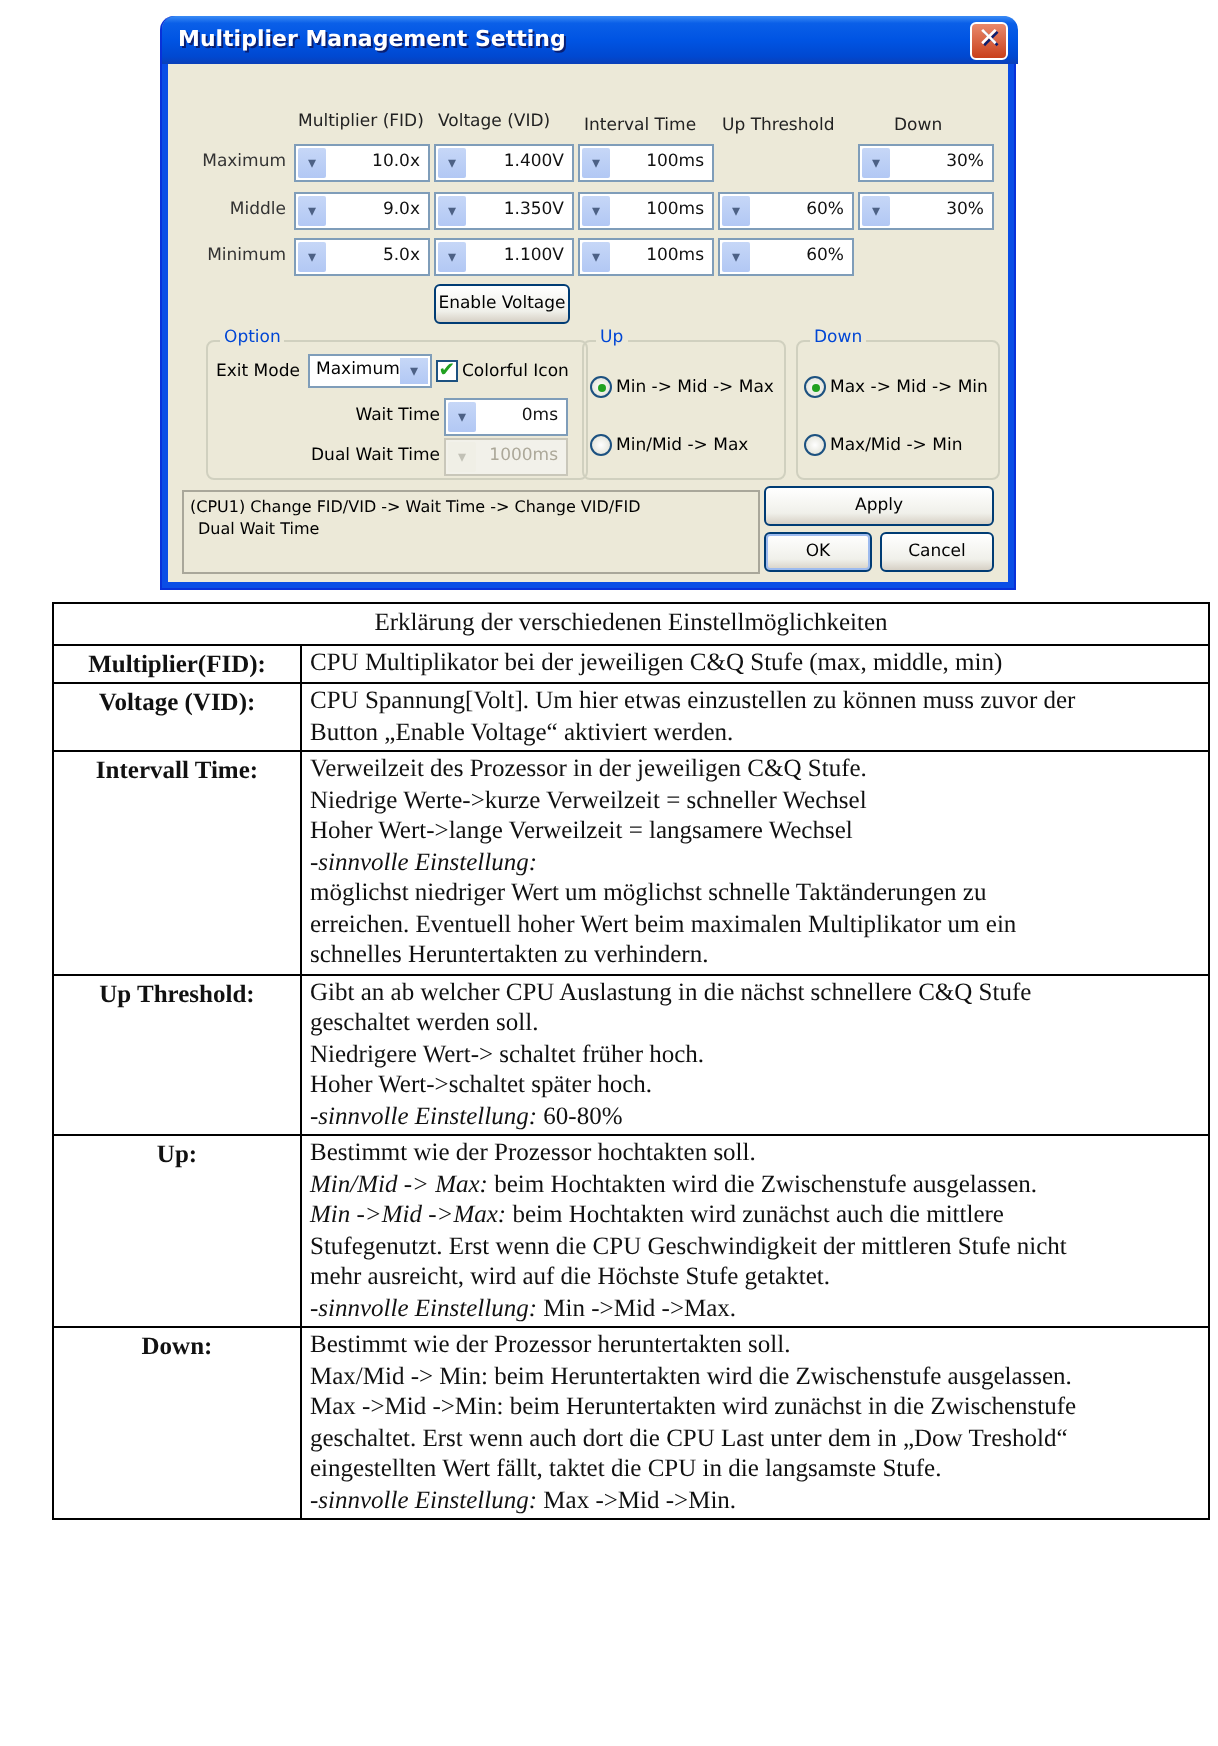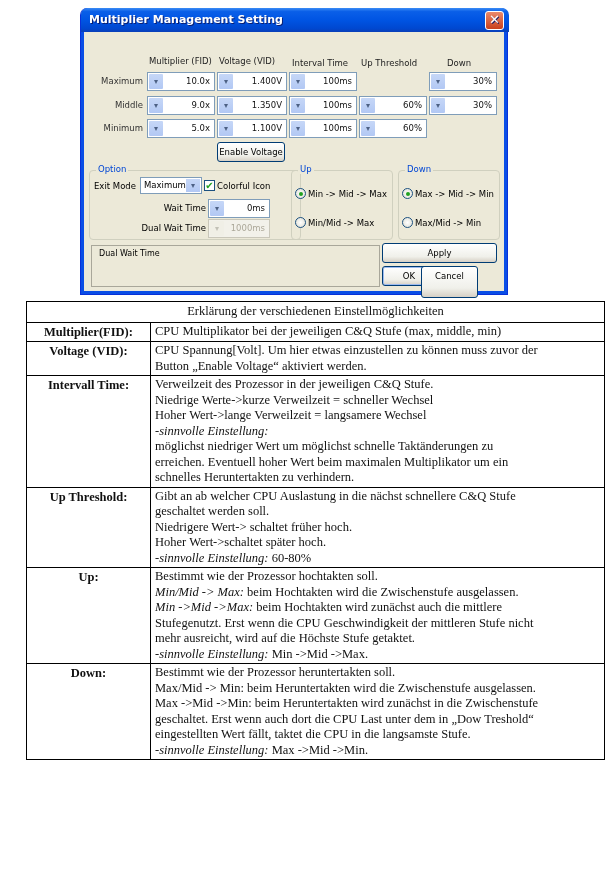--- a/index.html
+++ b/index.html
@@ -170,21 +170,21 @@
           <span class="val">100ms</span>
         </div>
         <div class="spin" style="left: 274px; top: 87px; width: 68px;">
           <span class="dd">▾</span>
           <span class="val">60%</span>
         </div>
       </div>
 
     <div class="btn" style="left:132px;top:110px;width:68px;height:20px;line-height:18px">Enable Voltage</div>
 
-    <div class="group" style="left:4px;top:138px;width:212px;height:70px">
+    <div class="group" style="left:18px;top:138px;width:191px;height:70px">
       <div class="group-title">Option</div>
       <div style="position:absolute;left:4px;top:10px">Exit Mode</div>
       <div class="select" style="left:50px;top:6px;width:62px">
         <span class="txt">Maximum</span>
         <span class="dd">▾</span>
       </div>
       <div class="check" style="left:114px;top:9px">
         <span class="box">✔</span>
         <span>Colorful Icon</span>
       </div>
@@ -218,26 +218,27 @@
         <span class="circ on"></span>
         <span>Max -&gt; Mid -&gt; Min</span>
       </div>
       <div class="radio" style="left:3px;top:46px">
         <span class="circ"></span>
         <span>Max/Mid -&gt; Min</span>
       </div>
     </div>
 
     <div class="info-box">
+      <div>(CPU1) Change FID/VID -&gt; Wait Time -&gt; Change VID/FID</div>
       <div style="padding-left:4px"> Dual Wait Time</div>
     </div>
 
     <div class="btn" style="left:297px;top:211px;width:115px;height:20px;line-height:18px">Apply</div>
     <div class="btn default" style="left:297px;top:234px;width:54px;height:20px;line-height:18px">OK</div>
-    <div class="btn" style="left:336px;top:234px;width:57px;height:32px;line-height:18px">Cancel</div>
+    <div class="btn" style="left:355px;top:234px;width:57px;height:20px;line-height:18px">Cancel</div>
   </div>
 </div>
 
 <table class="doc">
   <tbody id="doc-body">
     <tr>
       <td class="caption" colspan="2">Erklärung der verschiedenen Einstellmöglichkeiten</td>
     </tr>
   <tr>
         <td class="key">Multiplier(FID):</td>

